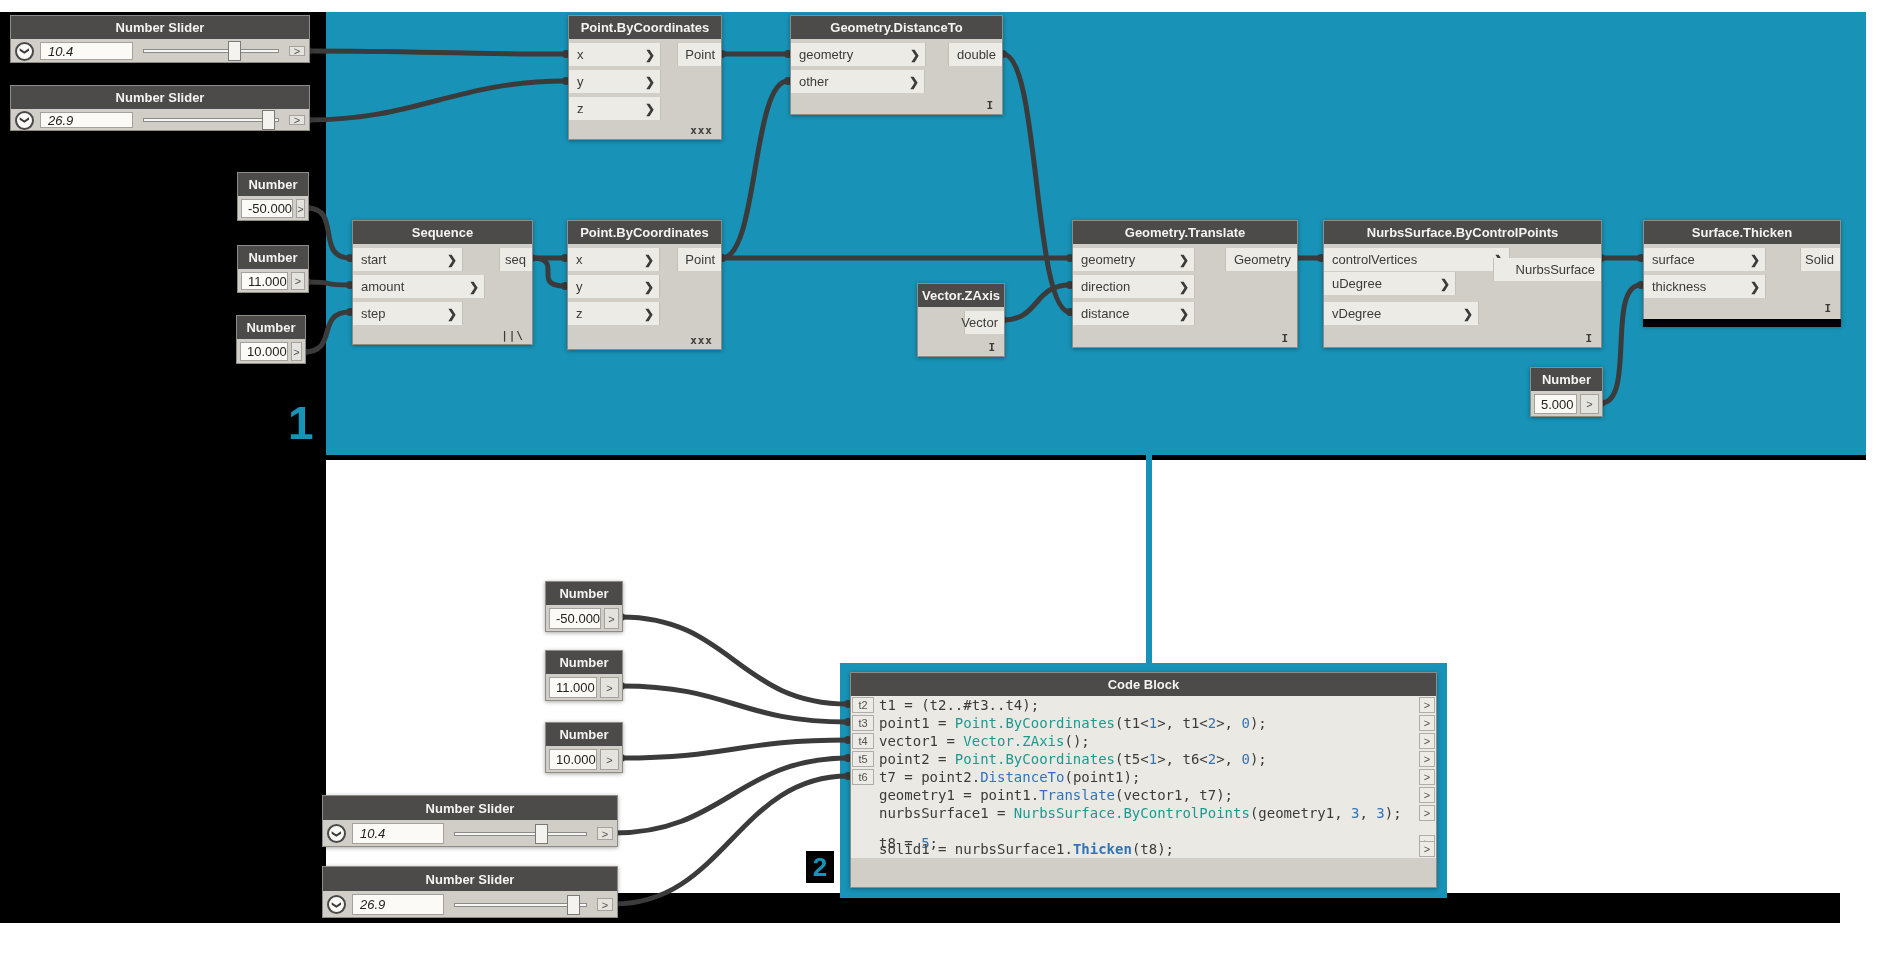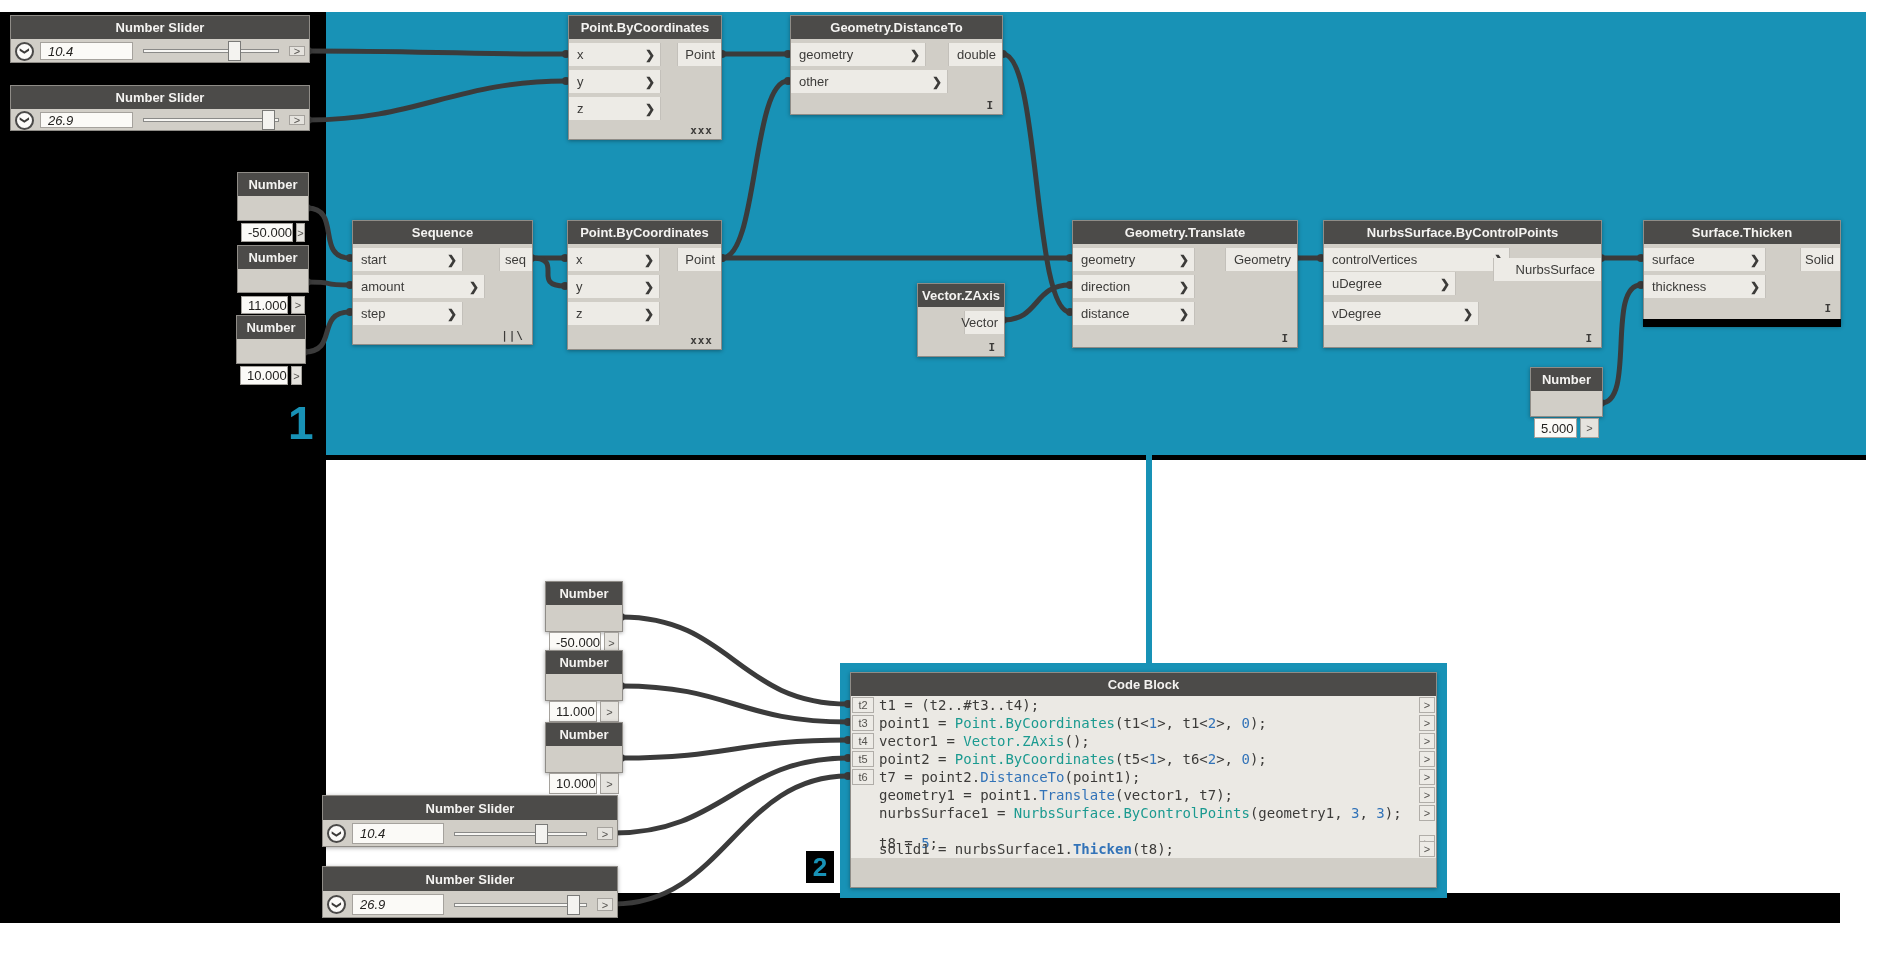--- a/index.html
+++ b/index.html
@@ -22,21 +22,21 @@
   .inrow{position:absolute;left:0;background:var(--row);height:23px;
     display:flex;align-items:center;color:var(--textdark);font-size:13px;
     padding-left:8px;border-right:1px solid #c3c0ba;}
   .inrow .chev{position:absolute;right:5px;font-weight:bold;font-size:12px;color:#3c3b39;}
   .outbox{position:absolute;background:var(--row);height:23px;display:flex;
     align-items:center;justify-content:flex-end;color:var(--textdark);
     font-size:13px;padding-right:6px;border-left:1px solid #c3c0ba;}
   .lacing{position:absolute;right:8px;bottom:2px;font-size:11px;font-weight:bold;
     color:#3c3b39;font-family:"DejaVu Sans Mono",monospace;letter-spacing:1px;}
   .blackbar{position:absolute;left:-1px;right:-1px;bottom:-2px;height:8px;background:#000;}
-  .numrow{position:absolute;left:3px;right:3px;display:flex;gap:3px;align-items:stretch;margin-top:24px;}
+  .numrow{position:absolute;left:3px;right:3px;display:flex;gap:3px;align-items:stretch;}
   .valbox{flex:1;background:var(--valuebg);border:1px solid #a5a29d;display:flex;
     align-items:center;padding-left:6px;font-size:13px;color:#232220;}
   .portbox{width:19px;background:#e5e3de;border:1px solid #a5a29d;display:flex;
     align-items:center;justify-content:center;font-size:11px;color:#55534f;}
   .sliderrow{position:absolute;left:4px;right:4px;display:flex;align-items:center;gap:6px;}
   .chevcircle{width:19px;height:19px;border-radius:50%;border:2px solid #4a4948;
     background:#fcfbf9;display:flex;align-items:center;justify-content:center;flex:none;}
   .chevcircle span{display:block;transform:rotate(90deg);font-size:9px;font-weight:bold;color:#3c3b39;}
   .slidval{background:var(--valuebg);border:1px solid #a5a29d;height:100%;display:flex;
     align-items:center;padding-left:7px;font-size:13px;font-style:italic;color:#232220;}
@@ -219,21 +219,21 @@
       </div>
       <div class="outbox" style="top: 27px; right: 0px; width: 44px;">Point</div>
       <div class="lacing">xxx</div>
     </div>
     <div class="node" style="left: 790px; top: 15px; width: 213px; height: 100px;">
       <div class="node-title" style="height: 23px;">Geometry.DistanceTo</div>
       <div class="inrow" style="top: 27px; width: 135px;">
         <span>geometry</span>
         <div class="chev">❯</div>
       </div>
-      <div class="inrow" style="top: 54px; width: 157px;">
+      <div class="inrow" style="top: 54px; width: 134px;">
         <span>other</span>
         <div class="chev">❯</div>
       </div>
       <div class="outbox" style="top: 27px; right: 0px; width: 54px;">double</div>
       <div class="lacing">I</div>
     </div>
     <div class="node" style="left: 567px; top: 220px; width: 155px; height: 130px;">
       <div class="node-title" style="height: 23px;">Point.ByCoordinates</div>
       <div class="inrow" style="top: 27px; width: 92px;">
         <span>x</span>

